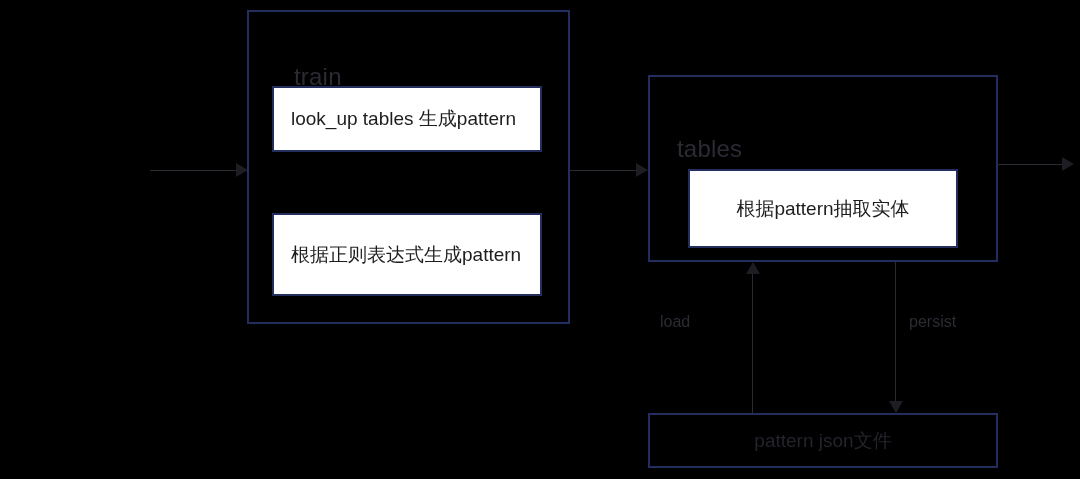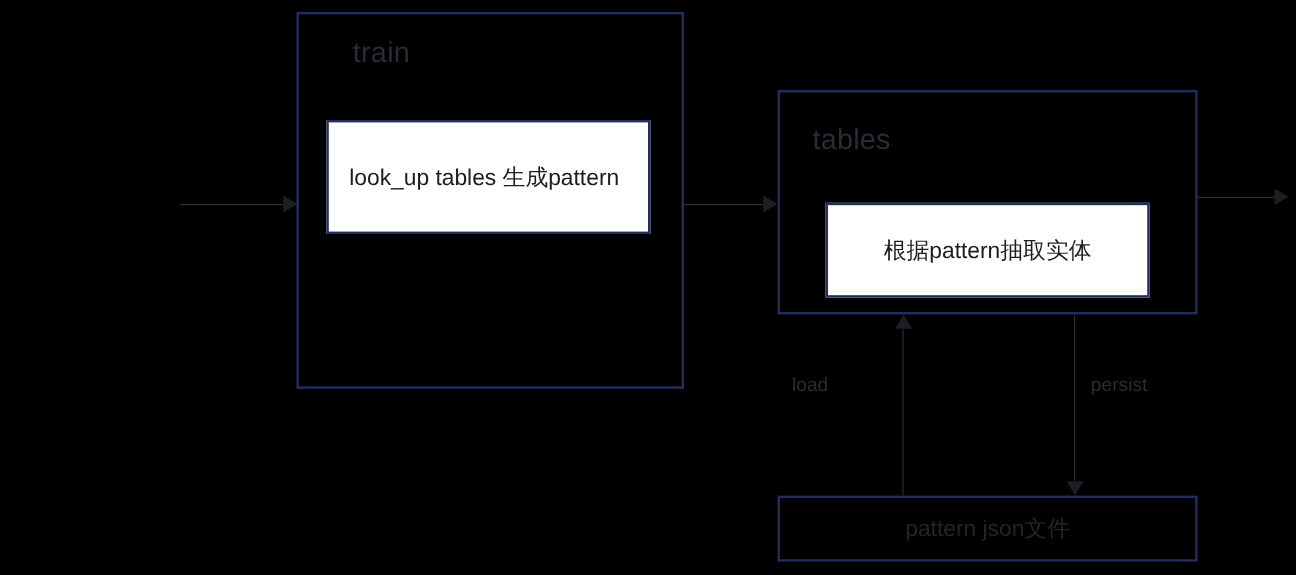--- a/index.html
+++ b/index.html
@@ -23,20 +23,21 @@
     border: 2px solid #232d5e;
     background: transparent;
   }
   .container-label {
     position: absolute;
     color: #2b2b33;
     font-size: 24px;
     line-height: 1;
     letter-spacing: 0.2px;
     white-space: nowrap;
+    margin-top: 32px;
   }
 
   
   .node-box {
     position: absolute;
     box-sizing: border-box;
     background: #ffffff;
     border: 2px solid #232d5e;
     display: flex;
     align-items: center;
@@ -100,24 +101,27 @@
 
 <div id="canvas">
 
 
   <div class="arrow-line-h" style="left:150px; top:170px; width:86px;"></div>
   <div class="arrow-head-right" style="left:236px; top:163px;"></div>
 
   <div class="container-box" style="left:247px; top:10px; width:323px; height:314px;"></div>
   <div class="container-label" style="left:294px; top:33px;">train</div>
 
-  <div class="node-box left-text" style="left:272px; top:86px; width:270px; height:95px;margin-top:14px;">
+  <div class="node-box left-text" style="left:272px; top:86px; width:270px; height:66px;">
     <span>look_up tables 生成pattern</span>
   </div>
 
+  <div class="node-box left-text" style="left:272px; top:213px; width:270px; height:83px;">
+    <span>根据正则表达式生成pattern</span>
+  </div>
 
   <div class="arrow-line-h" style="left:570px; top:170px; width:66px;"></div>
   <div class="arrow-head-right" style="left:636px; top:163px;"></div>
 
   <div class="container-box" style="left:648px; top:75px; width:350px; height:187px;"></div>
   <div class="container-label" style="left:677px; top:105px;">tables</div>
 
   <div class="node-box center-text" style="left:688px; top:157px; width:270px; height:79px;">
     <span>根据pattern抽取实体</span>
   </div>

